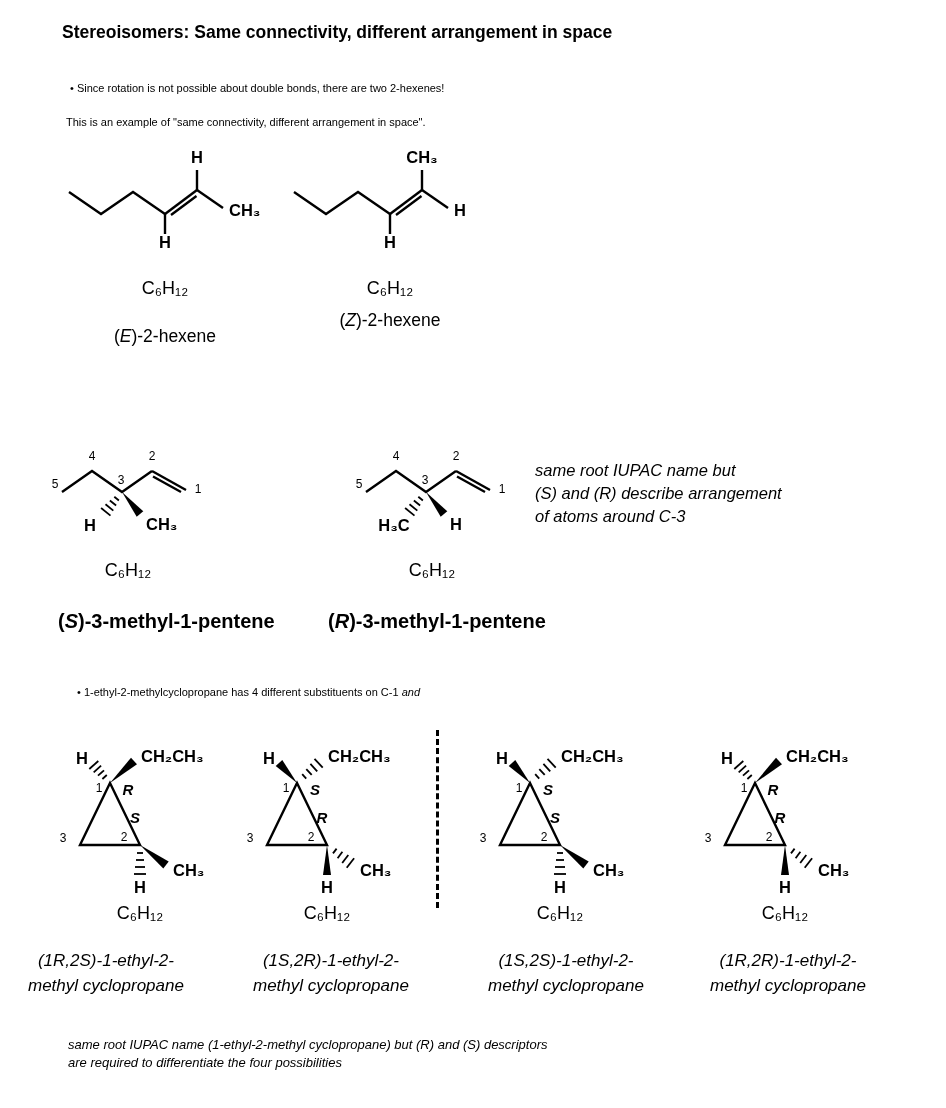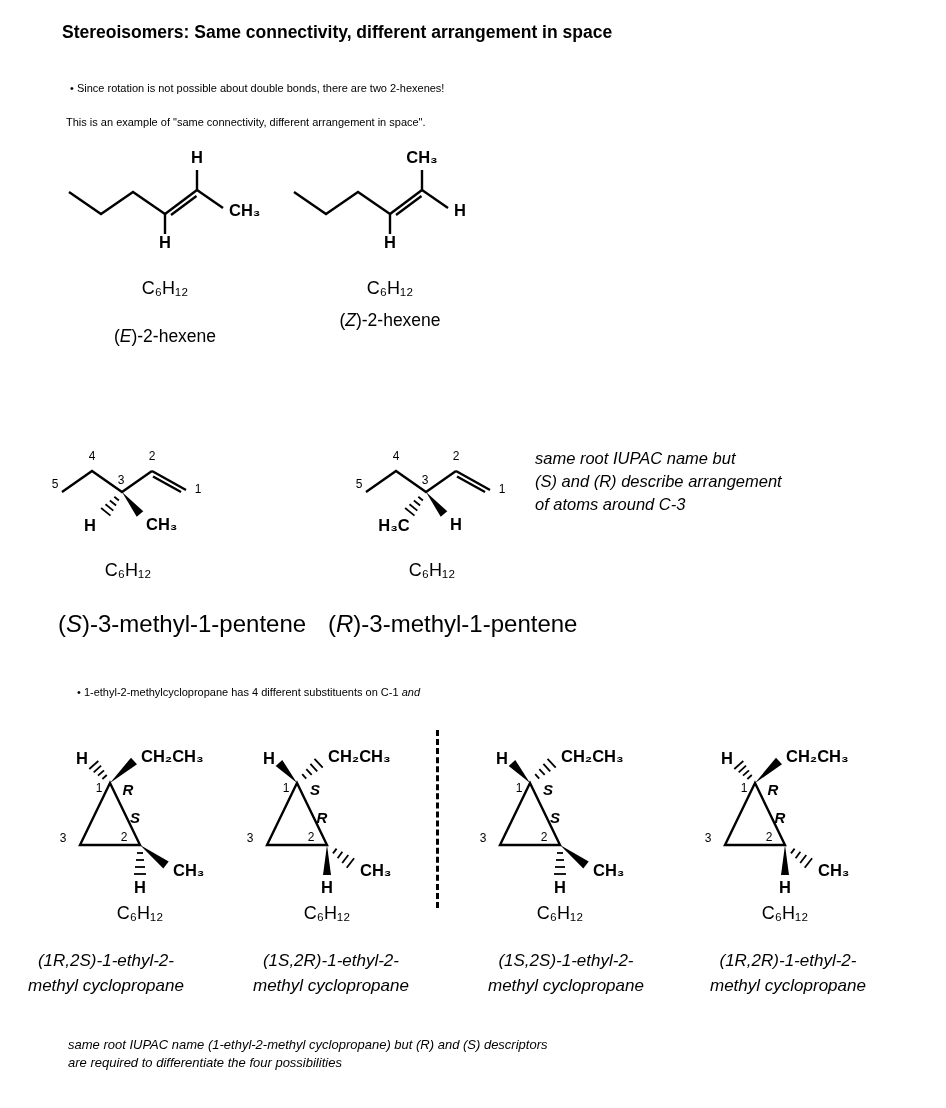--- a/index.html
+++ b/index.html
@@ -3,21 +3,21 @@
 <meta charset="utf-8">
 <style>
   html,body{margin:0;padding:0;background:#fff;}
   .page{position:relative;width:946px;height:1108px;background:#ffffff;
         font-family:"Liberation Sans","DejaVu Sans",sans-serif;color:#000;overflow:hidden;}
   .title{position:absolute;font-weight:bold;font-size:17.5px;}
   .body-text{position:absolute;font-size:11px;line-height:1.47;white-space:pre-line;}
   .note{position:absolute;font-style:italic;font-size:16.5px;line-height:1.38;white-space:pre-line;}
   .formula{position:absolute;font-size:18px;text-align:center;}
   .mol-name{position:absolute;font-size:17.5px;text-align:center;}
-  .mol-name-left{position:absolute;font-size:24px;}
+  .mol-name-left{position:absolute;font-size:20px;font-weight:bold;}
   .name-col{position:absolute;font-size:17px;font-style:italic;line-height:25px;text-align:center;}
   .it{font-style:italic;}
   svg.mol{position:absolute;overflow:visible;}
   text{fill:#000;}
   text.atom{font-family:"Liberation Sans","DejaVu Sans",sans-serif;font-weight:bold;font-size:16.5px;}
   text.num{font-family:"Liberation Sans","DejaVu Sans",sans-serif;font-size:12px;}
   text.stereo{font-family:"Liberation Sans","DejaVu Sans",sans-serif;font-weight:bold;font-style:italic;font-size:15px;}
   .divider{position:absolute;width:0;border-left:3.5px dashed #000;}
 </style>
 </head>
@@ -126,21 +126,21 @@
     <use href="#pent-wedge"></use>
     <text class="num" x="7" y="48" text-anchor="middle">5</text>
     <text class="num" x="44" y="20" text-anchor="middle">4</text>
     <text class="num" x="73" y="44" text-anchor="middle">3</text>
     <text class="num" x="104" y="20" text-anchor="middle">2</text>
     <text class="num" x="150" y="53" text-anchor="middle">1</text>
     <text class="atom" x="42" y="91" text-anchor="middle">H₃C</text>
     <text class="atom" x="98" y="90">H</text>
   </svg>
 
-  <div class="note" style="left:535px;top:447px">same root IUPAC name but
+  <div class="note" style="left:535px;top:459px">same root IUPAC name but
 (S) and (R) describe arrangement
 of atoms around C-3</div>
 
   <div class="formula" style="left:68px;top:560px;width:120px">C₆H₁₂</div>
   <div class="formula" style="left:372px;top:560px;width:120px">C₆H₁₂</div>
 
   <div class="mol-name-left" style="left:58px;top:610px">
     <span>(</span><span class="it">S</span><span>)-3-methyl-1-pentene</span>
   </div>
   <div class="mol-name-left" style="left:328px;top:610px">

